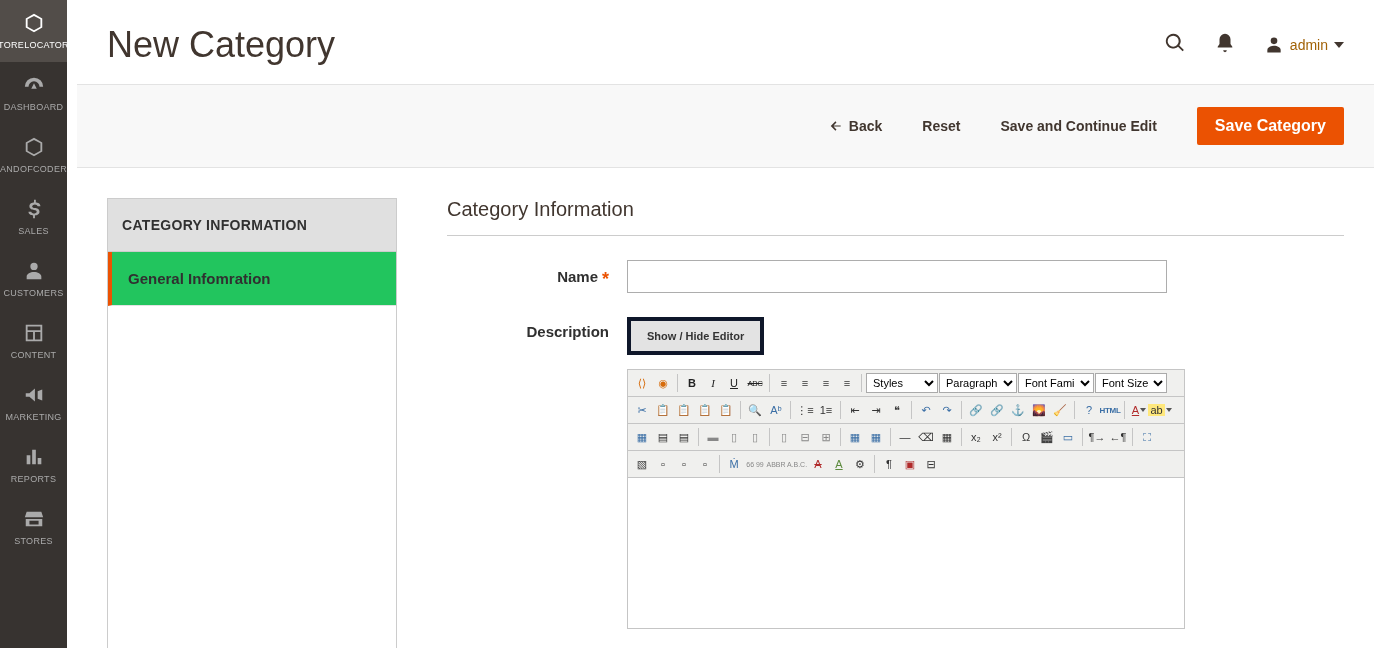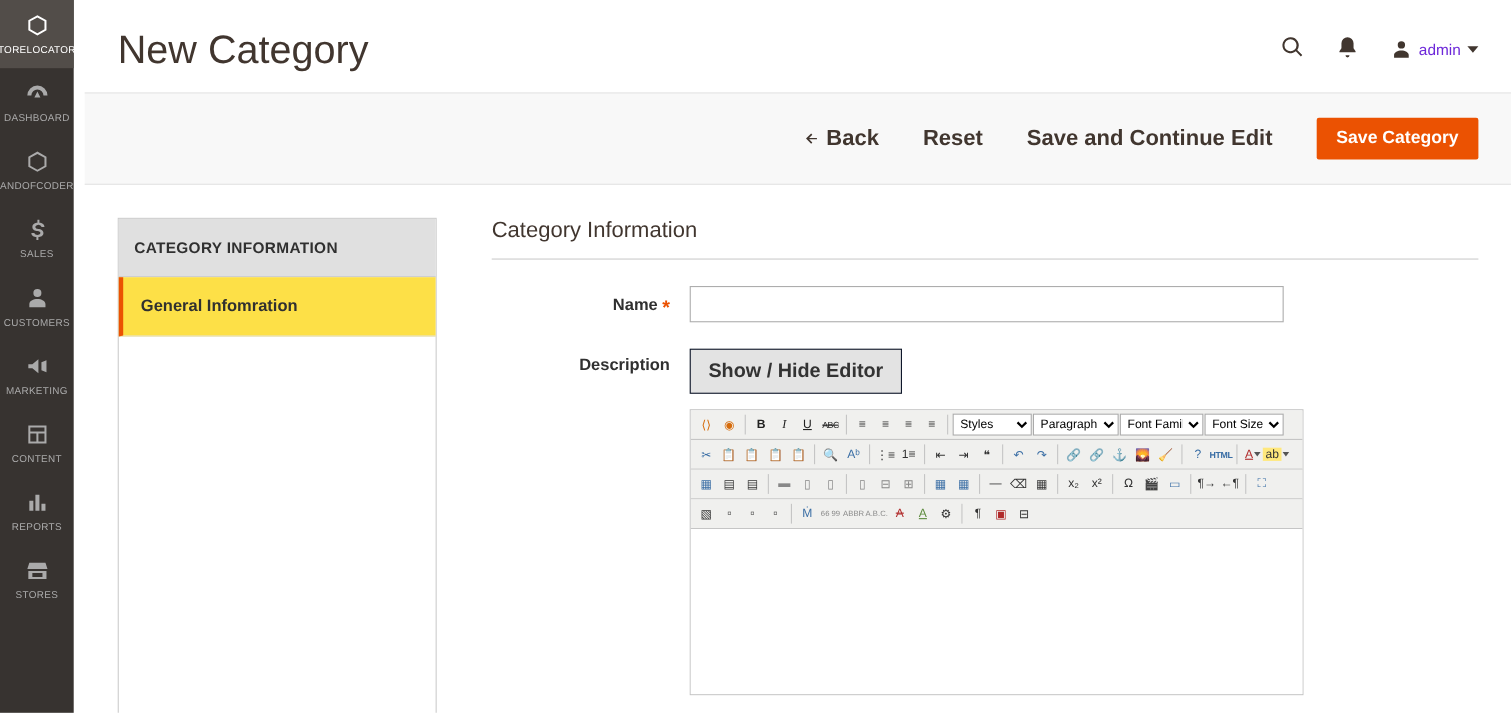--- a/index.html
+++ b/index.html
@@ -11,42 +11,42 @@
 .sidebar-item .icon { margin-bottom: 4px; }
 .sidebar-item svg { width: 22px; height: 22px; fill: #aaa; }
 .sidebar-item.active svg { fill: #fff; }
 
 .main { margin-left: 77px; padding: 0 30px; }
 
 .header { display: flex; align-items: center; justify-content: space-between; padding-top: 24px; padding-bottom: 18px; }
 .page-title { font-size: 36px; font-weight: 400; color: #41362f; }
 .header-right { display: flex; align-items: center; gap: 28px; }
 .header-right svg { width: 22px; height: 22px; fill: #41362f; }
-.user { display: flex; align-items: center; gap: 6px; font-size: 14px; color: #6d28d9; cursor: pointer; }
+.user { display: flex; align-items: center; gap: 6px; font-size: 14px; color: #a16207; cursor: pointer; }
 .user svg { width: 20px; height: 20px; }
 
 .actions-bar { background: #f8f8f8; border-top: 1px solid #e3e3e3; border-bottom: 1px solid #e3e3e3; padding: 22px 18px; display: flex; justify-content: flex-end; align-items: center; gap: 40px; margin-left: -30px; margin-right: -30px; padding-left: 30px; padding-right: 30px; margin-bottom: 30px; }
-.action-link { font-size: 20px; font-weight: 600; color: #41362f; cursor: pointer; display: flex; align-items: center; gap: 4px; }
+.action-link { font-size: 14px; font-weight: 600; color: #41362f; cursor: pointer; display: flex; align-items: center; gap: 4px; }
 .action-link svg { width: 18px; height: 14px; fill: #41362f; }
 .btn-primary { background: #eb5202; color: #fff; border: none; padding: 10px 18px; font-size: 16px; font-weight: 600; cursor: pointer; border-radius: 2px; }
 
 .content-row { display: flex; gap: 50px; }
 
 .side-panel { width: 290px; border: 1px solid #ccc; }
 .panel-header { background: #e0e0e0; padding: 18px 14px; font-size: 14px; font-weight: 700; color: #303030; border-bottom: 1px solid #ccc; letter-spacing: 0.3px; }
-.panel-tab { padding: 18px 16px; font-size: 15px; font-weight: 600; color: #303030; border-left: 4px solid #eb5202; cursor: pointer; border-bottom: 1px solid #e3e3e3; background: #fde047; }
+.panel-tab { padding: 18px 16px; font-size: 15px; font-weight: 600; color: #303030; border-left: 4px solid #eb5202; cursor: pointer; border-bottom: 1px solid #e3e3e3; background: #22c55e; }
 
 .form-area { flex: 1; }
 .section-title { font-size: 20px; font-weight: 400; color: #41362f; padding-bottom: 14px; border-bottom: 1px solid #ccc; margin-bottom: 24px; }
 .form-row { display: flex; align-items: flex-start; margin-bottom: 24px; }
 .form-label { width: 180px; text-align: right; padding-right: 18px; font-size: 15px; font-weight: 600; color: #303030; padding-top: 6px; }
 .form-label .req { color: #eb5202; font-size: 18px; margin-left: 4px; position: relative; top: 3px; }
 .form-control { flex: 1; max-width: 540px; }
 .text-input { width: 100%; height: 33px; border: 1px solid #adadad; padding: 4px 8px; font-size: 14px; }
-.btn-secondary { background: #e3e3e3; border: 1px solid #0f172a; padding: 9px 16px; font-size: 18px; font-weight: 600; color: #333; cursor: pointer; }
+.btn-secondary { background: #e3e3e3; border: 4px solid #0f172a; padding: 9px 16px; font-size: 11px; font-weight: 600; color: #333; cursor: pointer; }
 
 .editor { border: 1px solid #c5c5c5; margin-top: 14px; width: 558px; }
 .toolbar { border-bottom: 1px solid #c5c5c5; padding: 3px 4px; display: flex; flex-wrap: wrap; align-items: center; gap: 1px; background: #f0f0ee; }
 .tb-btn { width: 20px; height: 20px; display: inline-flex; align-items: center; justify-content: center; cursor: pointer; font-size: 11px; border-radius: 2px; }
 .tb-sep { width: 1px; height: 18px; background: #c5c5c5; margin: 0 3px; }
 .tb-select { height: 20px; font-size: 11px; border: 1px solid #aaa; background: #fff; padding: 0 2px; }
 .tb-select.s1 { width: 72px; }
 .tb-select.s2 { width: 78px; }
 .tb-select.s3 { width: 76px; }
 .tb-select.s4 { width: 72px; text-align: center; }
@@ -95,29 +95,29 @@
     <span>SALES</span>
   </div>
   <div class="sidebar-item">
     <span class="icon"><svg viewBox="0 0 24 24">
           <path d="M12 3a4 4 0 110 8 4 4 0 010-8zm0 10c4 0 8 2 8 5v3H4v-3c0-3 4-5 8-5z"></path>
         </svg></span>
     <span>CUSTOMERS</span>
   </div>
   <div class="sidebar-item">
     <span class="icon"><svg viewBox="0 0 24 24">
+          <path d="M3 3h18v18H3V3zm2 2v4h14V5H5zm0 6v8h6v-8H5zm8 0v8h6v-8h-6z"></path>
+        </svg></span>
+    <span>CONTENT</span>
+  </div>
+  <div class="sidebar-item">
+    <span class="icon"><svg viewBox="0 0 24 24">
           <path d="M3 10v4h4l6 5V5l-6 5H3zm13-2v8l5 2V6l-5 2z"></path>
         </svg></span>
     <span>MARKETING</span>
-  </div>
-  <div class="sidebar-item">
-    <span class="icon"><svg viewBox="0 0 24 24">
-          <path d="M3 3h18v18H3V3zm2 2v4h14V5H5zm0 6v8h6v-8H5zm8 0v8h6v-8h-6z"></path>
-        </svg></span>
-    <span>CONTENT</span>
   </div>
   <div class="sidebar-item">
     <span class="icon"><svg viewBox="0 0 24 24">
           <path d="M4 20V10h4v10H4zm6 0V4h4v16h-4zm6 0v-7h4v7h-4z"></path>
         </svg></span>
     <span>REPORTS</span>
   </div>
   <div class="sidebar-item">
     <span class="icon"><svg viewBox="0 0 24 24">
           <path d="M4 4h16l2 6H2l2-6zm-1 8h18v8H3v-8zm4 2v4h10v-4H7z"></path>

